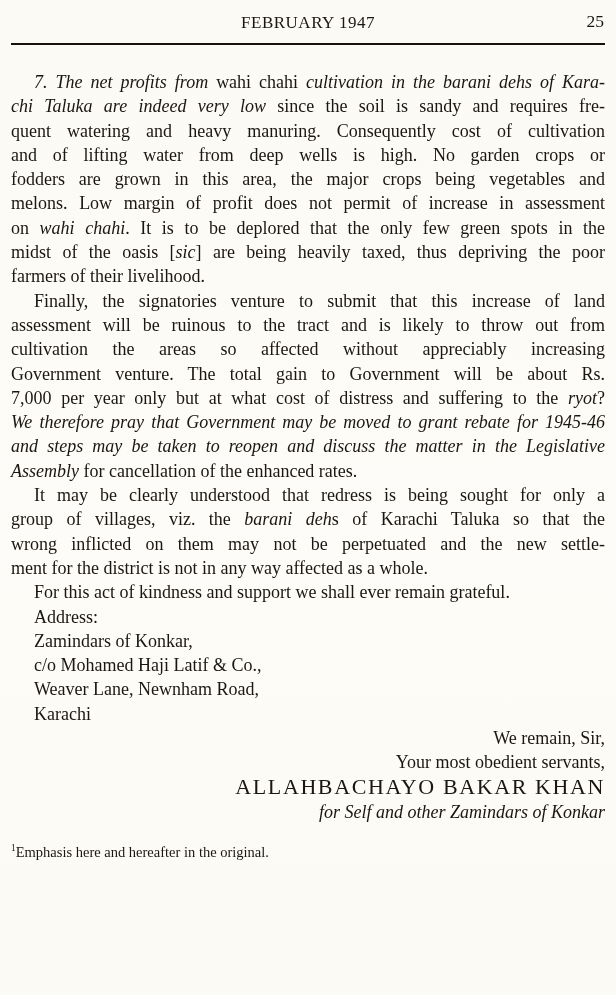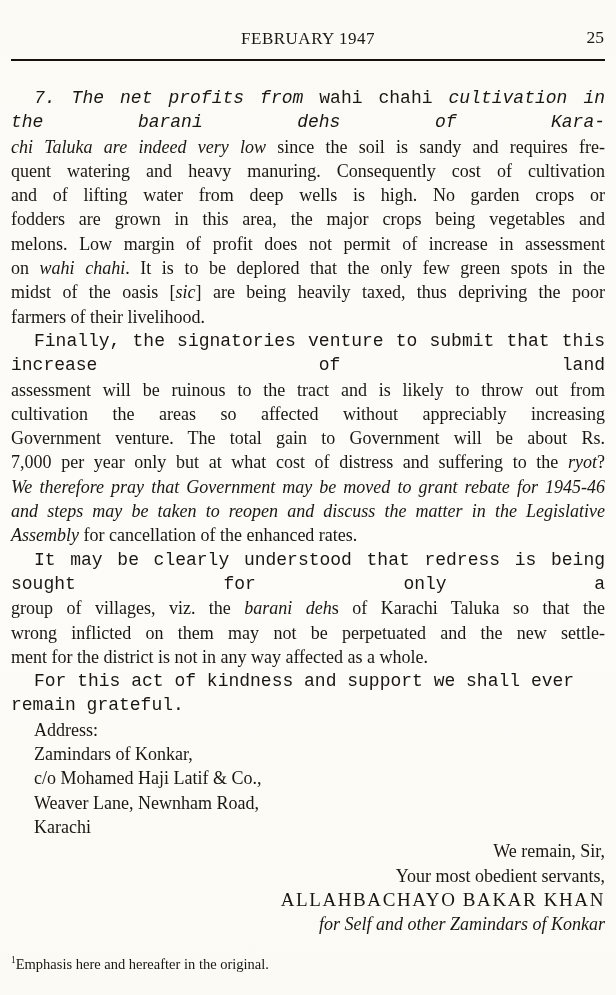--- a/index.html
+++ b/index.html
@@ -5,21 +5,21 @@
   html, body {
     margin: 0;
     padding: 0;
     background: #f3f1ea;
   }
   .page {
     position: relative;
     width: 616px;
     height: 995px;
     box-sizing: border-box;
-    padding: 16px 11px;
+    padding: 0 11px;
     background: linear-gradient(180deg, #fbfaf5 0%, #fdfcf8 55%, #fbfaf4 100%);
     color: #1b1611;
     font-family: "Liberation Serif", serif;
     overflow: hidden;
   }
   .running-header {
     position: relative;
     padding-top: 13px;
     height: 22px;
   }
@@ -43,24 +43,24 @@
   .doc-body {
     margin-top: 25px;
     font-size: 18px;
     line-height: 24.3px;
   }
   .line { min-height: 24.3px; }
   .just {
     text-align: justify;
     text-align-last: justify;
   }
-  .first { text-indent: 23px; font-family: Liberation Mono, monospace; }
+  .first { text-indent: 23px; }
   .it { font-style: italic; }
   .caps {
-    font-size: 19px;
+    font-size: 22px;
     letter-spacing: 1.6px;
   }
   .block.address { margin-left: 23px; font-family: Liberation Serif, serif; }
   .block.closing {
   }
   .block.closing .line { text-align: right; }
   .block.footnote {
     margin-top: 19px;
     font-size: 14.5px;
     line-height: 19px;

